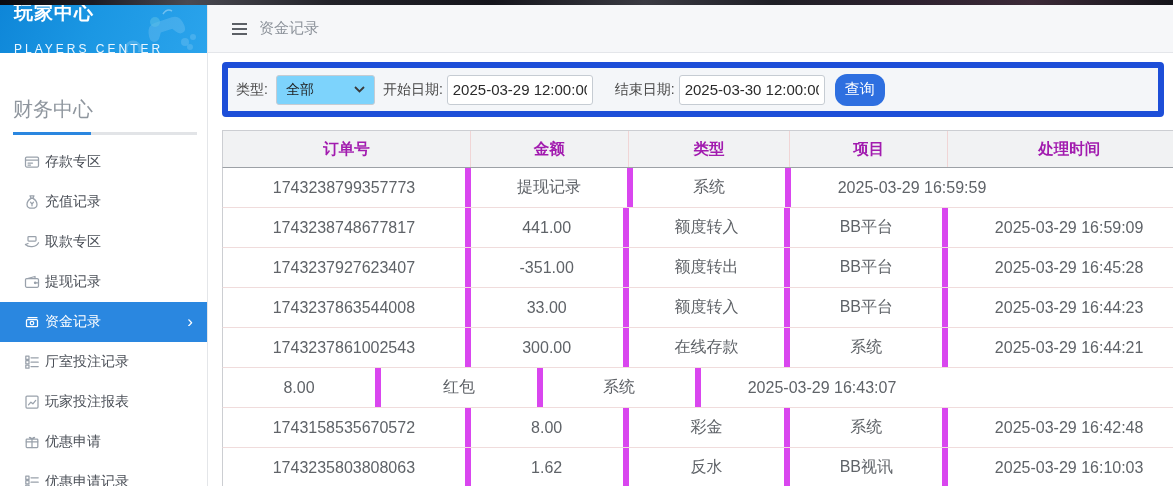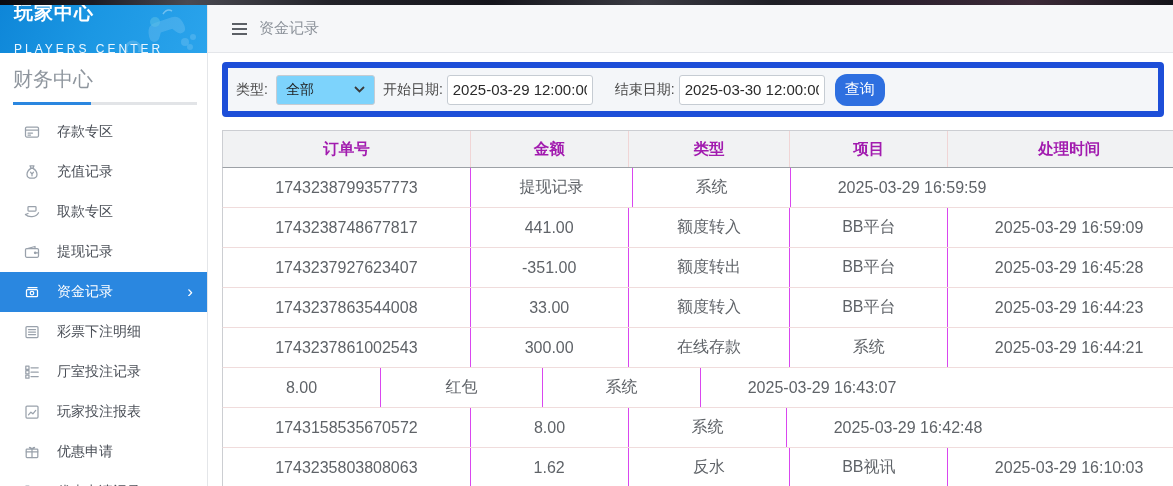--- a/index.html
+++ b/index.html
@@ -14,30 +14,30 @@
   
   .sidebar { width:208px; flex:none; background:#fff; border-right:1px solid #e4e6e9; position:relative; }
   .brand { height:48px; position:relative; overflow:hidden;
     background:linear-gradient(115deg,#0e86d8 0%,#1b97e3 45%,#2ba4ec 100%);
     display:flex; flex-direction:column; justify-content:center; padding-left:14px; }
   .brand-title { color:#fff; font-size:19px; font-weight:bold; letter-spacing:1px; line-height:22px; }
   .brand-sub { color:#eaf6ff; font-size:12px; letter-spacing:3px; margin-top:18px; }
   .brand-art { position:absolute; right:2px; top:1px; }
 
   .section { padding:13px 10px 0 13px; }
-  .section-title { font-size:20px; color:#8f969e; }
+  .section-title { font-size:20px; color:#8f969e;margin-top:30px; }
   .section-underline { margin-top:9px; height:3px; width:184px; background:#e2e4e7; position:relative; }
   .section-underline .blue { position:absolute; left:0; top:0; height:3px; width:78px; background:#2a87e0; }
 
   .menu { margin-top:7px; }
   .menu-item { height:40px; display:flex; align-items:center; padding:0 14px 0 24px;
     color:#4a4f57; font-size:14px; cursor:pointer; }
   .mi-icon { width:16px; height:16px; flex:none; color:#99a1ab; display:inline-flex; }
   .mi-icon svg { width:16px; height:16px; }
-  .mi-label { margin-left:17px; flex:1; white-space:nowrap; }
+  .mi-label { margin-left:5px; flex:1; white-space:nowrap; }
   .mi-chevron { display:none; font-size:17px; line-height:16px; color:#fff; }
   .menu-item.active { background:#2a87e0; color:#fff; }
   .menu-item.active .mi-icon { color:#fff; }
   .menu-item.active .mi-chevron { display:block; }
 
   
   .main { flex:1; min-width:0; overflow:hidden; background:#fff; }
   .topbar { height:48px; background:#f6f7f9; border-bottom:1px solid #e4e6ea;
     display:flex; align-items:center; padding-left:24px; }
   .hamburger { display:inline-flex; flex-direction:column; gap:3px; margin-right:12px; cursor:pointer; }
@@ -60,21 +60,21 @@
 
   
   .table-wrap { margin:13px 0 0 14px; width:968px; }
   .thead { display:flex; height:38px; background:#f1f2f3;
     border-top:1px solid #ccced2; border-left:1px solid #ccced2; border-bottom:1px solid #9da1a6; }
   .th { display:flex; align-items:center; justify-content:center; font-weight:bold;
     font-size:15.5px; color:#a21caf; border-right:1px solid #f0d5d5; }
   .th:last-child { border-right:none; }
   .tr { display:flex; height:40px; border-left:1px solid #ccced2; border-bottom:1px solid #f0dcdc; }
   .td { display:flex; align-items:center; justify-content:center;
-    font-size:16px; color:#5f6368; border-right:1px solid #d946ef; white-space:nowrap; }
+    font-size:16px; color:#5f6368; border-right:6px solid #d946ef; white-space:nowrap; }
   .td:last-child { border-right:none; }
   .c0 { width:248px; } .c1 { width:158px; } .c2 { width:162px; } .c3 { width:158px; } .c4 { width:242px; }
 </style>
 </head>
 <body>
 
 <div class="topstrip"></div>
 
 <div class="layout">
 
@@ -154,31 +154,20 @@
               <rect x="2.5" y="5.5" width="11" height="7.2" rx="1"></rect>
               <circle cx="8" cy="9.1" r="1.8"></circle>
             </svg>
           </span>
           <span class="mi-label">资金记录</span>
           <span class="mi-chevron">›</span>
         </div>
         <div class="menu-item">
           <span class="mi-icon">
             <svg viewBox="0 0 16 16" fill="none" stroke="currentColor" stroke-width="1.25" stroke-linecap="round" stroke-linejoin="round">
-              <rect x="2" y="2.5" width="12" height="11" rx="1"></rect>
-              <line x1="4.5" y1="5.5" x2="11.5" y2="5.5"></line>
-              <line x1="4.5" y1="8" x2="11.5" y2="8"></line>
-              <line x1="4.5" y1="10.5" x2="11.5" y2="10.5"></line>
-            </svg>
-          </span>
-          <span class="mi-label">彩票下注明细</span>
-        </div>
-        <div class="menu-item">
-          <span class="mi-icon">
-            <svg viewBox="0 0 16 16" fill="none" stroke="currentColor" stroke-width="1.25" stroke-linecap="round" stroke-linejoin="round">
               <rect x="1.8" y="2.2" width="3.2" height="3.2"></rect>
               <line x1="7" y1="3.8" x2="14.2" y2="3.8"></line>
               <rect x="1.8" y="6.6" width="3.2" height="3.2"></rect>
               <line x1="7" y1="8.2" x2="14.2" y2="8.2"></line>
               <rect x="1.8" y="11" width="3.2" height="3.2"></rect>
               <line x1="7" y1="12.6" x2="14.2" y2="12.6"></line>
             </svg>
           </span>
           <span class="mi-label">厅室投注记录</span>
         </div>
@@ -288,20 +277,21 @@
           </div>
           <div class="tr">
             <div class="td c1">8.00</div>
             <div class="td c2">红包</div>
             <div class="td c3">系统</div>
             <div class="td c4">2025-03-29 16:43:07</div>
           </div>
           <div class="tr">
             <div class="td c0">1743158535670572</div>
             <div class="td c1">8.00</div>
+            <div class="td c2">彩金</div>
             <div class="td c3">系统</div>
             <div class="td c4">2025-03-29 16:42:48</div>
           </div>
           <div class="tr">
             <div class="td c0">1743235803808063</div>
             <div class="td c1">1.62</div>
             <div class="td c2">反水</div>
             <div class="td c3">BB视讯</div>
             <div class="td c4">2025-03-29 16:10:03</div>
           </div>

